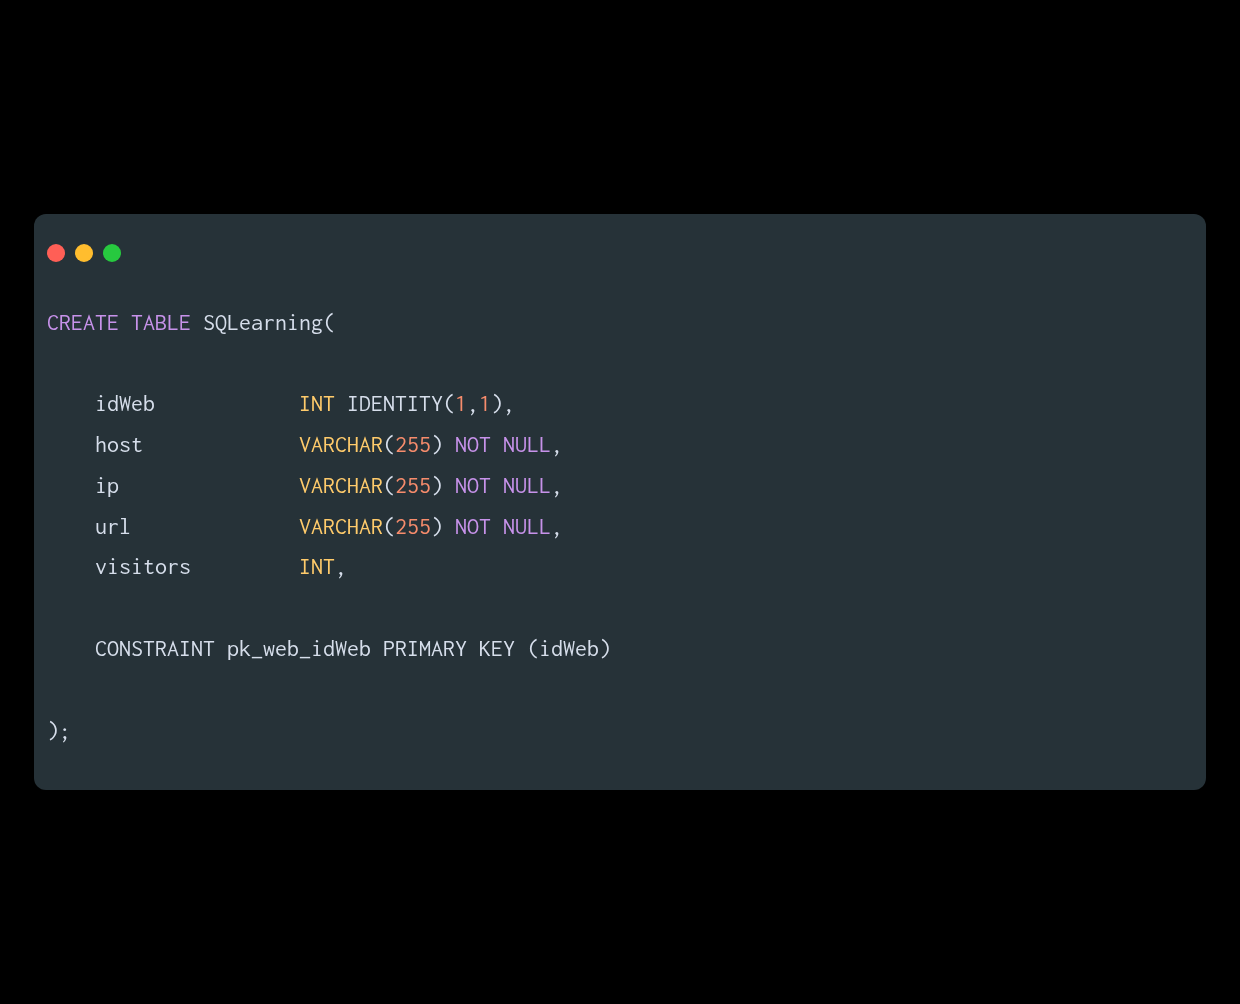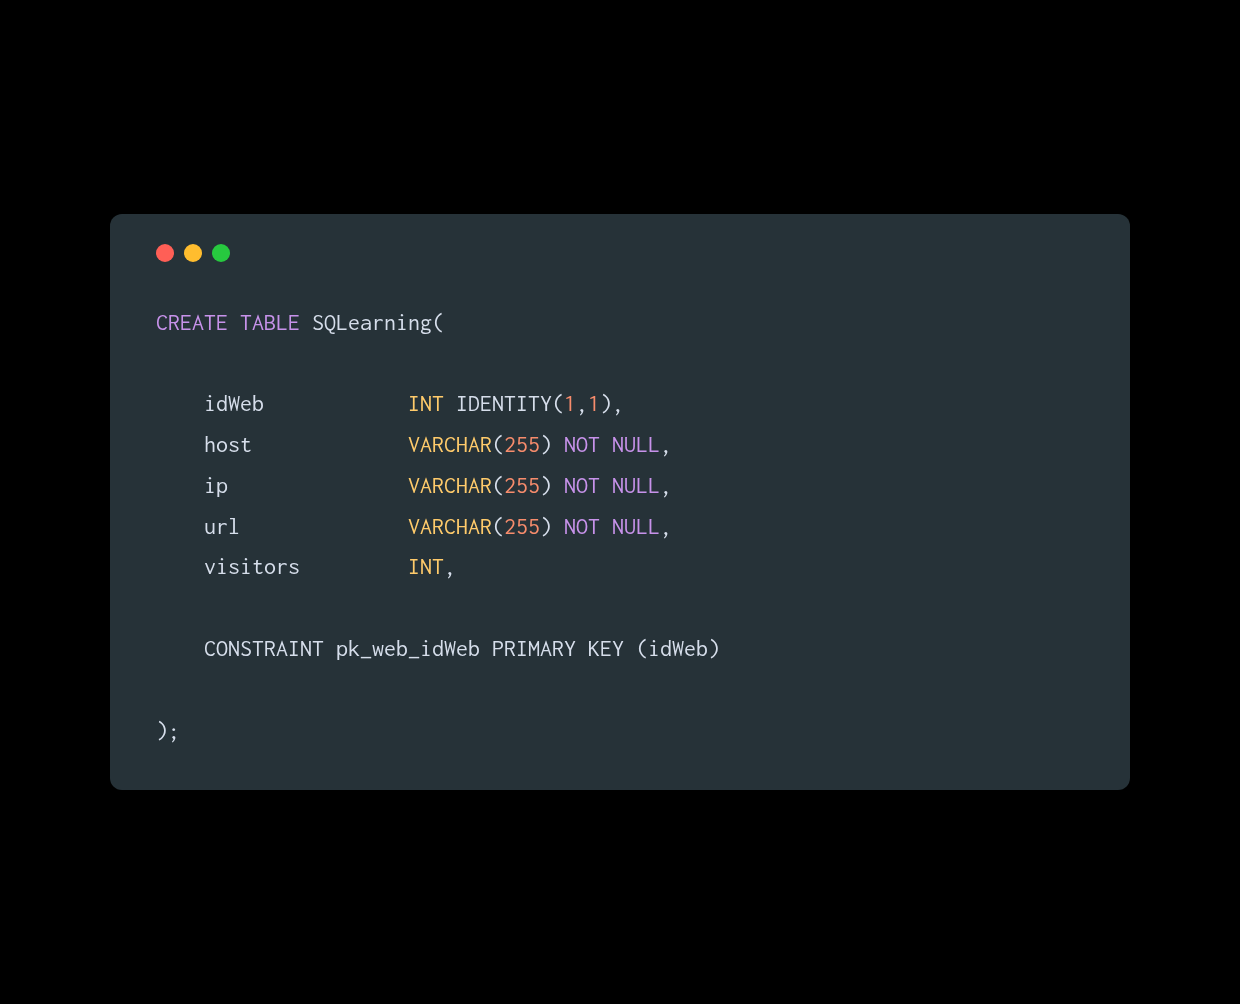--- a/index.html
+++ b/index.html
@@ -10,24 +10,24 @@
     body {
       width: 1240px;
       height: 1004px;
       background: #000000;
       display: flex;
       align-items: center;
       justify-content: center;
       font-family: 'SF Mono', 'Monaco', 'Inconsolata', 'Fira Code', 'Consolas', monospace;
     }
     .window {
-      width: 1020px;
+      width: 1172px;
       background: #263238;
       border-radius: 12px;
-      padding: 30px 30px 40px 46px;
+      padding: 30px 30px 40px 13px;
       box-shadow: 0 20px 60px rgba(0,0,0,0.5);
     }
     .traffic-lights {
       display: flex;
       gap: 10px;
       margin-bottom: 40px;
     }
     .dot {
       width: 18px;
       height: 18px;

